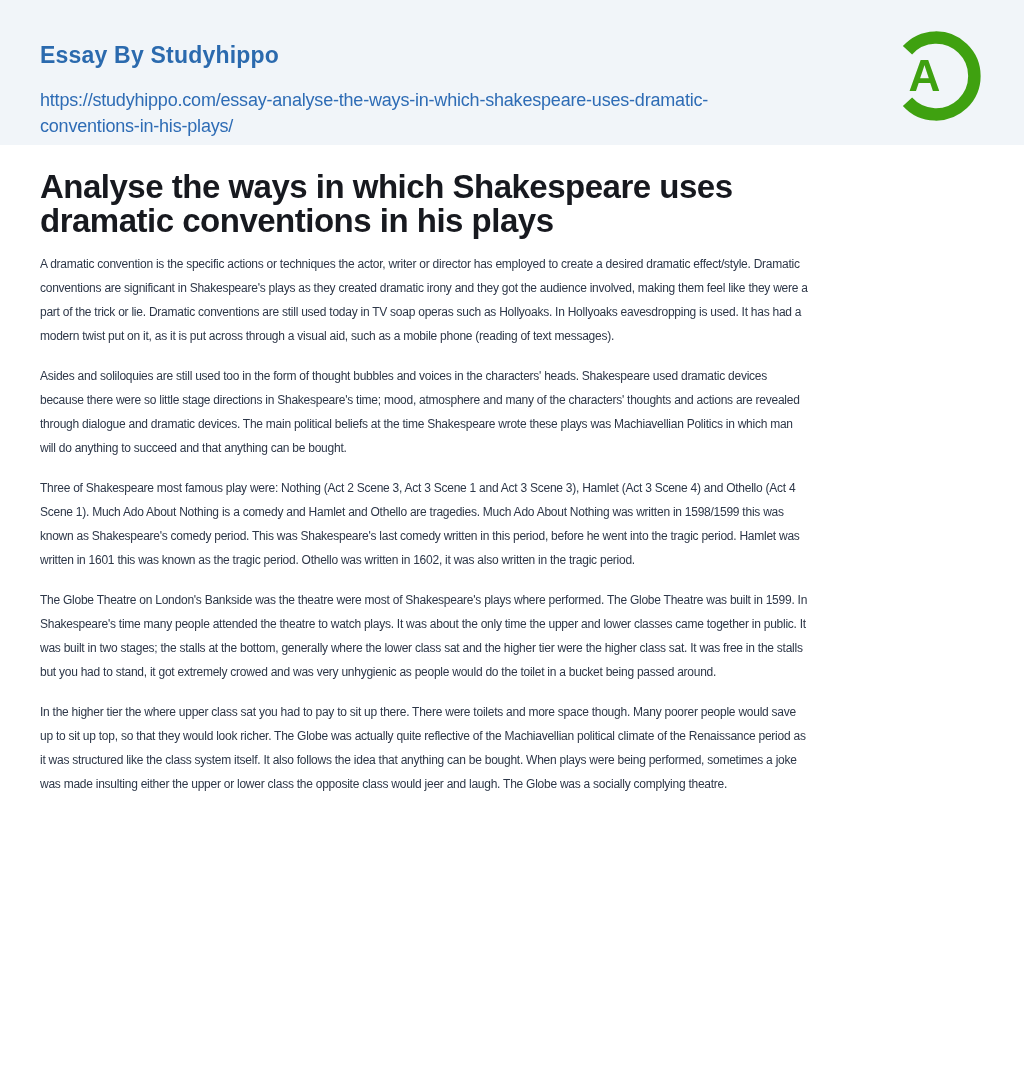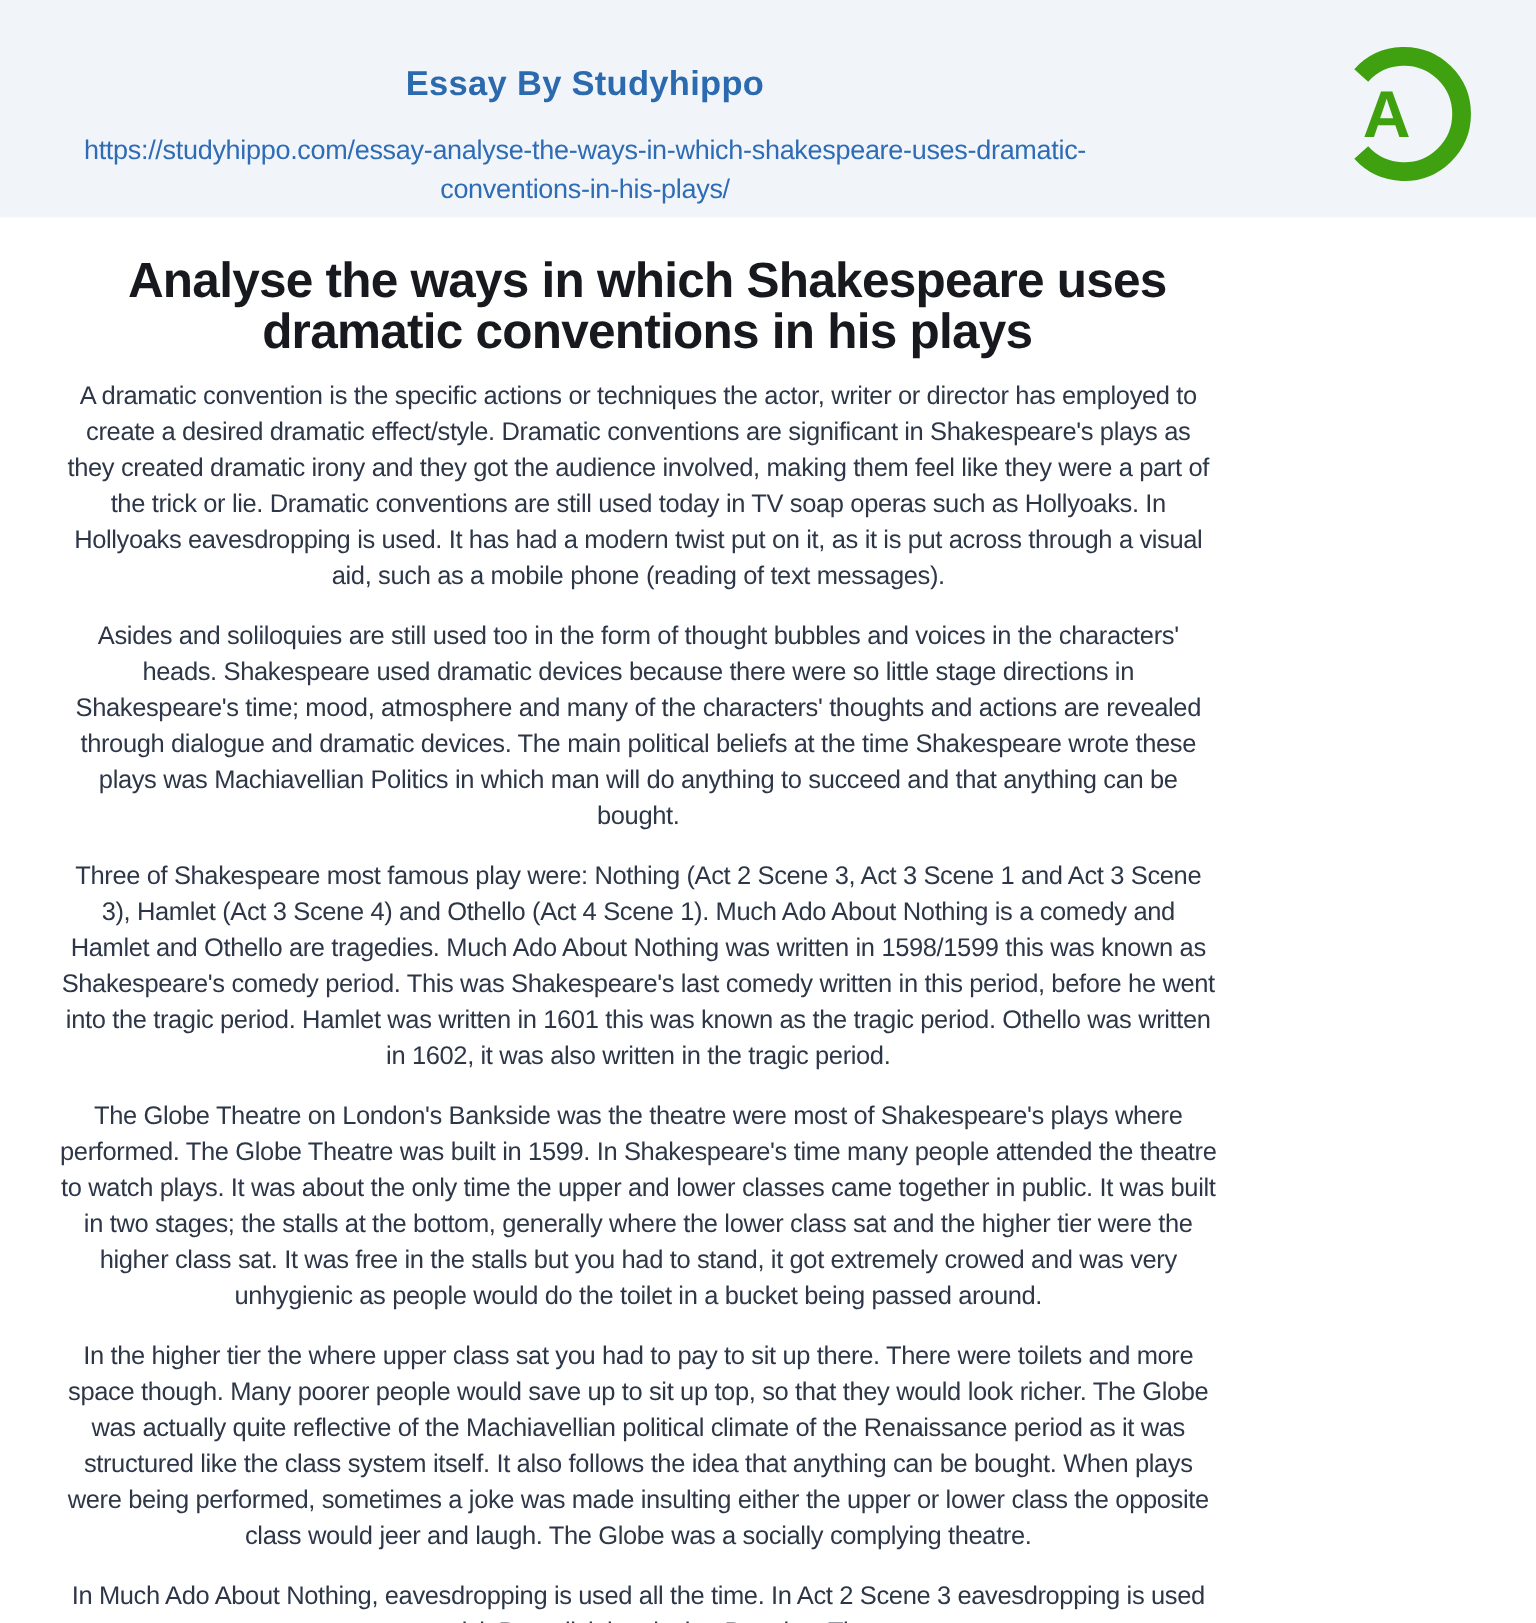--- a/index.html
+++ b/index.html
@@ -7,21 +7,20 @@
     padding: 0;
     background: #ffffff;
   }
   .page {
     position: relative;
     width: 1024px;
     height: 1082px;
     overflow: hidden;
     background: #ffffff;
     font-family: "Liberation Sans", sans-serif;
-    text-align: center;
   }
   .header-band {
     box-sizing: border-box;
     width: 1024px;
     height: 145px;
     background: #f1f5f9;
     display: flex;
     justify-content: space-between;
     align-items: flex-start;
     padding: 0 40px;
@@ -63,21 +62,21 @@
     margin: 0 0 14px 0;
     font-size: 33px;
     line-height: 34px;
     font-weight: 700;
     letter-spacing: -0.5px;
     color: #17191f;
   }
   .essay-body p {
     max-width: 944px;
     margin: 0 12px 16px 0;
-    font-size: 17px;
+    font-size: 12px;
     line-height: 24px;
     letter-spacing: -0.25px;
     color: #2d3748;
   }
 </style>
 </head>
 <body>
 
 <div class="page">
 
@@ -96,17 +95,16 @@
 
   <div class="content">
     <h1 class="essay-title">Analyse the ways in which Shakespeare uses dramatic conventions in his plays</h1>
 
     <div class="essay-body">
       <p>A dramatic convention is the specific actions or techniques the actor, writer or director has employed to create a desired dramatic effect/style. Dramatic conventions are significant in Shakespeare's plays as they created dramatic irony and they got the audience involved, making them feel like they were a part of the trick or lie. Dramatic conventions are still used today in TV soap operas such as Hollyoaks. In Hollyoaks eavesdropping is used. It has had a modern twist put on it, as it is put across through a visual aid, such as a mobile phone (reading of text messages).</p>
       <p>Asides and soliloquies are still used too in the form of thought bubbles and voices in the characters' heads. Shakespeare used dramatic devices because there were so little stage directions in Shakespeare's time; mood, atmosphere and many of the characters' thoughts and actions are revealed through dialogue and dramatic devices. The main political beliefs at the time Shakespeare wrote these plays was Machiavellian Politics in which man will do anything to succeed and that anything can be bought.</p>
       <p>Three of Shakespeare most famous play were: Nothing (Act 2 Scene 3, Act 3 Scene 1 and Act 3 Scene 3), Hamlet (Act 3 Scene 4) and Othello (Act 4 Scene 1). Much Ado About Nothing is a comedy and Hamlet and Othello are tragedies. Much Ado About Nothing was written in 1598/1599 this was known as Shakespeare's comedy period. This was Shakespeare's last comedy written in this period, before he went into the tragic period. Hamlet was written in 1601 this was known as the tragic period. Othello was written in 1602, it was also written in the tragic period.</p>
       <p>The Globe Theatre on London's Bankside was the theatre were most of Shakespeare's plays where performed. The Globe Theatre was built in 1599. In Shakespeare's time many people attended the theatre to watch plays. It was about the only time the upper and lower classes came together in public. It was built in two stages; the stalls at the bottom, generally where the lower class sat and the higher tier were the higher class sat. It was free in the stalls but you had to stand, it got extremely crowed and was very unhygienic as people would do the toilet in a bucket being passed around.</p>
       <p>In the higher tier the where upper class sat you had to pay to sit up there. There were toilets and more space though. Many poorer people would save up to sit up top, so that they would look richer. The Globe was actually quite reflective of the Machiavellian political climate of the Renaissance period as it was structured like the class system itself. It also follows the idea that anything can be bought. When plays were being performed, sometimes a joke was made insulting either the upper or lower class the opposite class would jeer and laugh. The Globe was a socially complying theatre.</p>
-      <p>In Much Ado About Nothing, eavesdropping is used all the time. In Act 2 Scene 3 eavesdropping is used to trick Benedick into loving Beatrice. Th</p>
     </div>
   </div>
 
 </div>
 
 </body></html>

